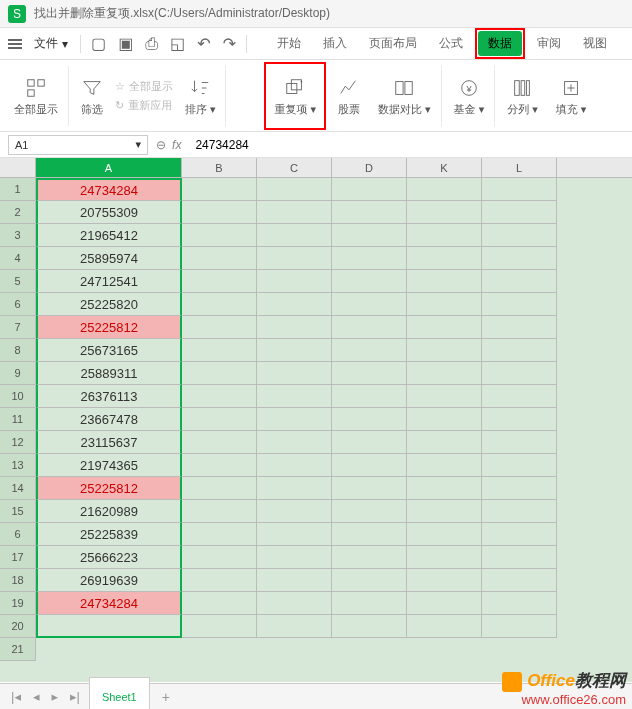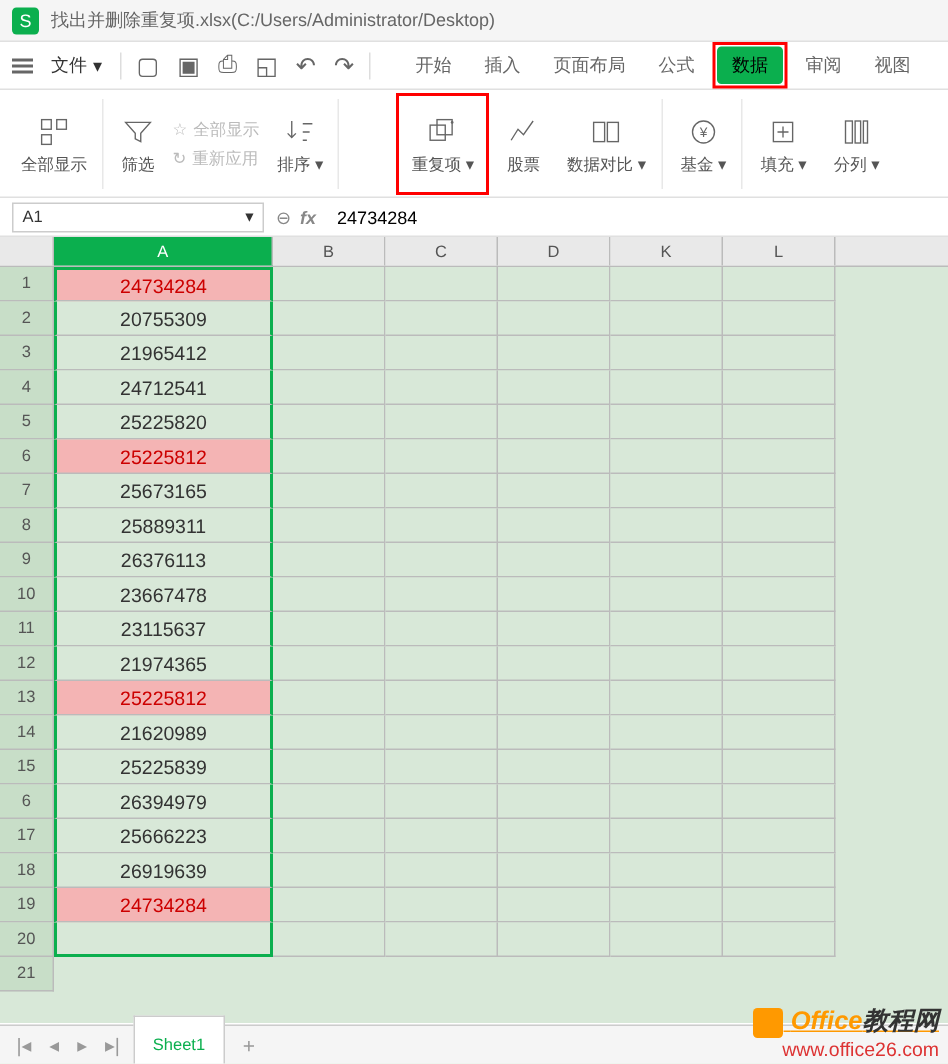--- a/index.html
+++ b/index.html
@@ -23,21 +23,21 @@
     
     .ribbon { height: 72px; display: flex; align-items: center; padding: 6px 8px; border-bottom: 1px solid #e0e0e0; gap: 6px; }
     .ribbon-group { display: flex; flex-direction: column; align-items: center; justify-content: center; padding: 0 6px; height: 60px; cursor: pointer; }
     .ribbon-group.vsep { border-right: 1px solid #e8e8e8; padding-right: 10px; }
     .ribbon-icon { font-size: 20px; color: #666; height: 28px; display: flex; align-items: center; }
     .ribbon-label { font-size: 11px; color: #555; white-space: nowrap; }
     .ribbon-stack { display: flex; flex-direction: column; gap: 4px; justify-content: center; }
     .ribbon-stack-item { display: flex; align-items: center; gap: 4px; font-size: 11px; color: #bbb; }
     
     .namebox-row { height: 26px; display: flex; align-items: center; padding: 2px 8px; border-bottom: 1px solid #e0e0e0; gap: 8px; }
-    .namebox { width: 168px; height: 20px; border: 1px solid #ccc; padding: 0 6px; display: flex; align-items: center; justify-content: space-between; font-size: 11px; }
+    .namebox { width: 140px; height: 20px; border: 1px solid #ccc; padding: 0 6px; display: flex; align-items: center; justify-content: space-between; font-size: 11px; }
     .fx-icons { display: flex; gap: 6px; align-items: center; color: #888; }
     .formula-input { flex: 1; height: 20px; border: none; outline: none; padding: 0 6px; font-size: 12px; }
     
     .grid-area { position: relative; height: 524px; overflow: hidden; background: #d8e8d8; }
     .col-headers { display: flex; height: 20px; background: #e9e9e9; border-bottom: 1px solid #bbb; }
     .corner { width: 36px; border-right: 1px solid #bbb; background: #e9e9e9; }
     .col-header { border-right: 1px solid #bbb; display: flex; align-items: center; justify-content: center; font-size: 11px; color: #555; background: #e9e9e9; }
     .col-header.selected { background: #0baf4e; color: #fff; }
     .col-A { width: 146px; }
     .col-other { width: 75px; }
@@ -53,21 +53,21 @@
     .cell.colA.last { border-bottom: 2px solid #0baf4e; }
     .cell.dup { background: #f4b4b4; color: #c00; }
     .cell.other { width: 75px; }
     
     .sheet-tabs { position: absolute; bottom: 0; left: 0; right: 0; height: 26px; background: #f5f5f5; border-top: 1px solid #ccc; display: flex; align-items: center; padding: 0 8px; gap: 6px; }
     .nav-btn { color: #999; cursor: pointer; padding: 0 3px; font-size: 13px; }
     .sheet-tab { padding: 13px 12px; background: #fff; border: 1px solid #ccc; border-bottom: none; font-size: 11px; color: #0baf4e; }
     .add-sheet { color: #999; cursor: pointer; padding: 0 6px; font-size: 14px; }
     
     .watermark { position: absolute; right: 6px; bottom: 2px; }
-    .watermark-line1 { font-size: 17px; color: #f90; font-weight: bold; font-style: italic; text-decoration: underline; }
+    .watermark-line1 { font-size: 17px; color: #f90; font-weight: bold; font-style: italic; }
     .watermark-line1 .blk { color: #333; }
     .watermark-line2 { font-size: 13px; color: #d33; text-align: right; }
     .watermark-logo { display: inline-block; width: 20px; height: 20px; background: #f90; border-radius: 3px; vertical-align: middle; position: relative; }
     
     svg.icon { width: 22px; height: 22px; }
   </style>
 </head>
 <body>
 
 <div class="titlebar">
@@ -179,46 +179,46 @@
       <svg class="icon" viewBox="0 0 24 24">
           <circle cx="12" cy="12" r="8" fill="none" stroke="#666"></circle>
           <text x="12" y="16" font-size="10" text-anchor="middle" fill="#666">¥</text>
         </svg>
     </div>
     <div class="ribbon-label"><span>基金</span> ▾</div>
   </div>
   <div class="ribbon-group">
     <div class="ribbon-icon">
       <svg class="icon" viewBox="0 0 24 24">
-          <rect x="5" y="5" width="14" height="14" fill="none" stroke="#666"></rect>
-          <path d="M12 8v8M8 12h8" stroke="#666"></path>
-        </svg>
-    </div>
-    <div class="ribbon-label"><span>填充</span> ▾</div>
-  </div>
-  <div class="ribbon-group">
-    <div class="ribbon-icon">
-      <svg class="icon" viewBox="0 0 24 24">
           <rect x="4" y="4" width="5" height="16" fill="none" stroke="#666"></rect>
           <rect x="11" y="4" width="4" height="16" fill="none" stroke="#666"></rect>
           <rect x="17" y="4" width="3" height="16" fill="none" stroke="#666"></rect>
         </svg>
     </div>
     <div class="ribbon-label"><span>分列</span> ▾</div>
+  </div>
+  <div class="ribbon-group">
+    <div class="ribbon-icon">
+      <svg class="icon" viewBox="0 0 24 24">
+          <rect x="5" y="5" width="14" height="14" fill="none" stroke="#666"></rect>
+          <path d="M12 8v8M8 12h8" stroke="#666"></path>
+        </svg>
+    </div>
+    <div class="ribbon-label"><span>填充</span> ▾</div>
   </div>
 </div>
 
 <div class="namebox-row">
   <div class="namebox">
     <span>A1</span>
     <span>▾</span>
   </div>
   <div class="fx-icons">
     <span>⊖</span>
-    <span style="font-style:italic;font-weight:bold;">fx</span>
+    <span style="font-style:italic;">fx</span>
   </div>
   <input class="formula-input" value="24734284" style="">
 </div>
 
 <div class="grid-area">
   <div class="col-headers">
     <div class="corner"></div>
     <div class="col-header col-A selected">A</div>
     <div class="col-header col-other">B</div>
     <div class="col-header col-other">C</div>
@@ -269,20 +269,28 @@
         </div>
         <div class="cell-row">
           <div class="cell colA">21965412</div>
           <div class="cell other"></div>
           <div class="cell other"></div>
           <div class="cell other"></div>
           <div class="cell other"></div>
           <div class="cell other"></div>
         </div>
         <div class="cell-row">
+          <div class="cell colA">25895974</div>
+          <div class="cell other"></div>
+          <div class="cell other"></div>
+          <div class="cell other"></div>
+          <div class="cell other"></div>
+          <div class="cell other"></div>
+        </div>
+        <div class="cell-row">
           <div class="cell colA">24712541</div>
           <div class="cell other"></div>
           <div class="cell other"></div>
           <div class="cell other"></div>
           <div class="cell other"></div>
           <div class="cell other"></div>
         </div>
         <div class="cell-row">
           <div class="cell colA">25225820</div>
           <div class="cell other"></div>
@@ -358,28 +366,20 @@
         <div class="cell-row">
           <div class="cell colA">21620989</div>
           <div class="cell other"></div>
           <div class="cell other"></div>
           <div class="cell other"></div>
           <div class="cell other"></div>
           <div class="cell other"></div>
         </div>
         <div class="cell-row">
           <div class="cell colA">25225839</div>
-          <div class="cell other"></div>
-          <div class="cell other"></div>
-          <div class="cell other"></div>
-          <div class="cell other"></div>
-          <div class="cell other"></div>
-        </div>
-        <div class="cell-row">
-          <div class="cell colA">26394979</div>
           <div class="cell other"></div>
           <div class="cell other"></div>
           <div class="cell other"></div>
           <div class="cell other"></div>
           <div class="cell other"></div>
         </div>
         <div class="cell-row">
           <div class="cell colA">25666223</div>
           <div class="cell other"></div>
           <div class="cell other"></div>

